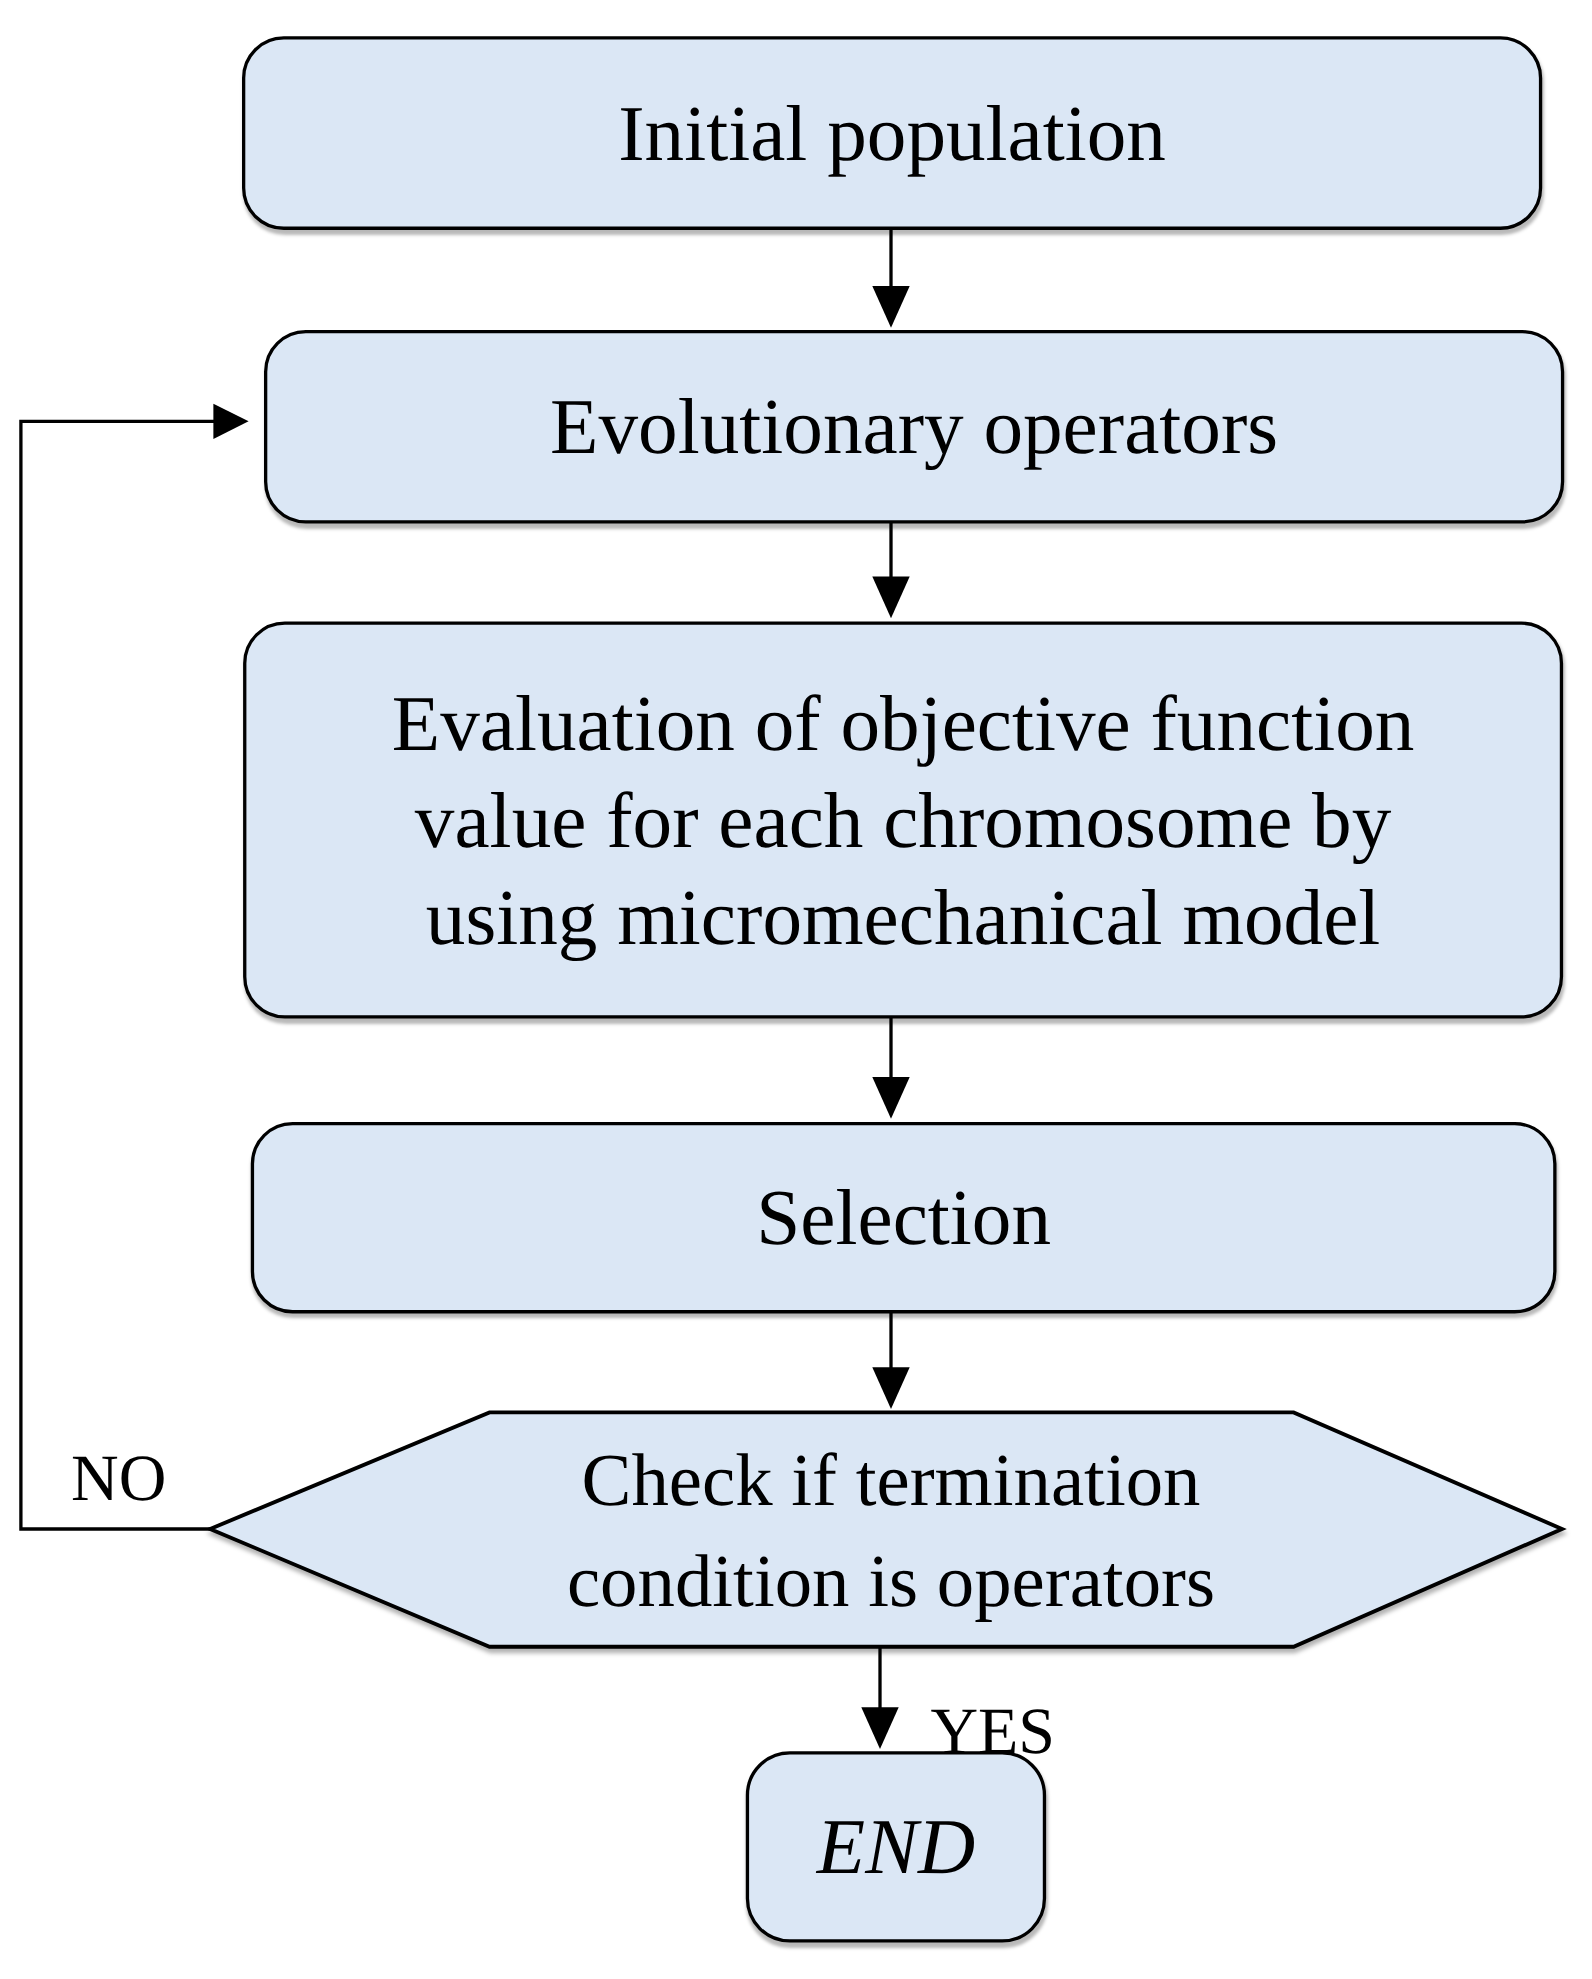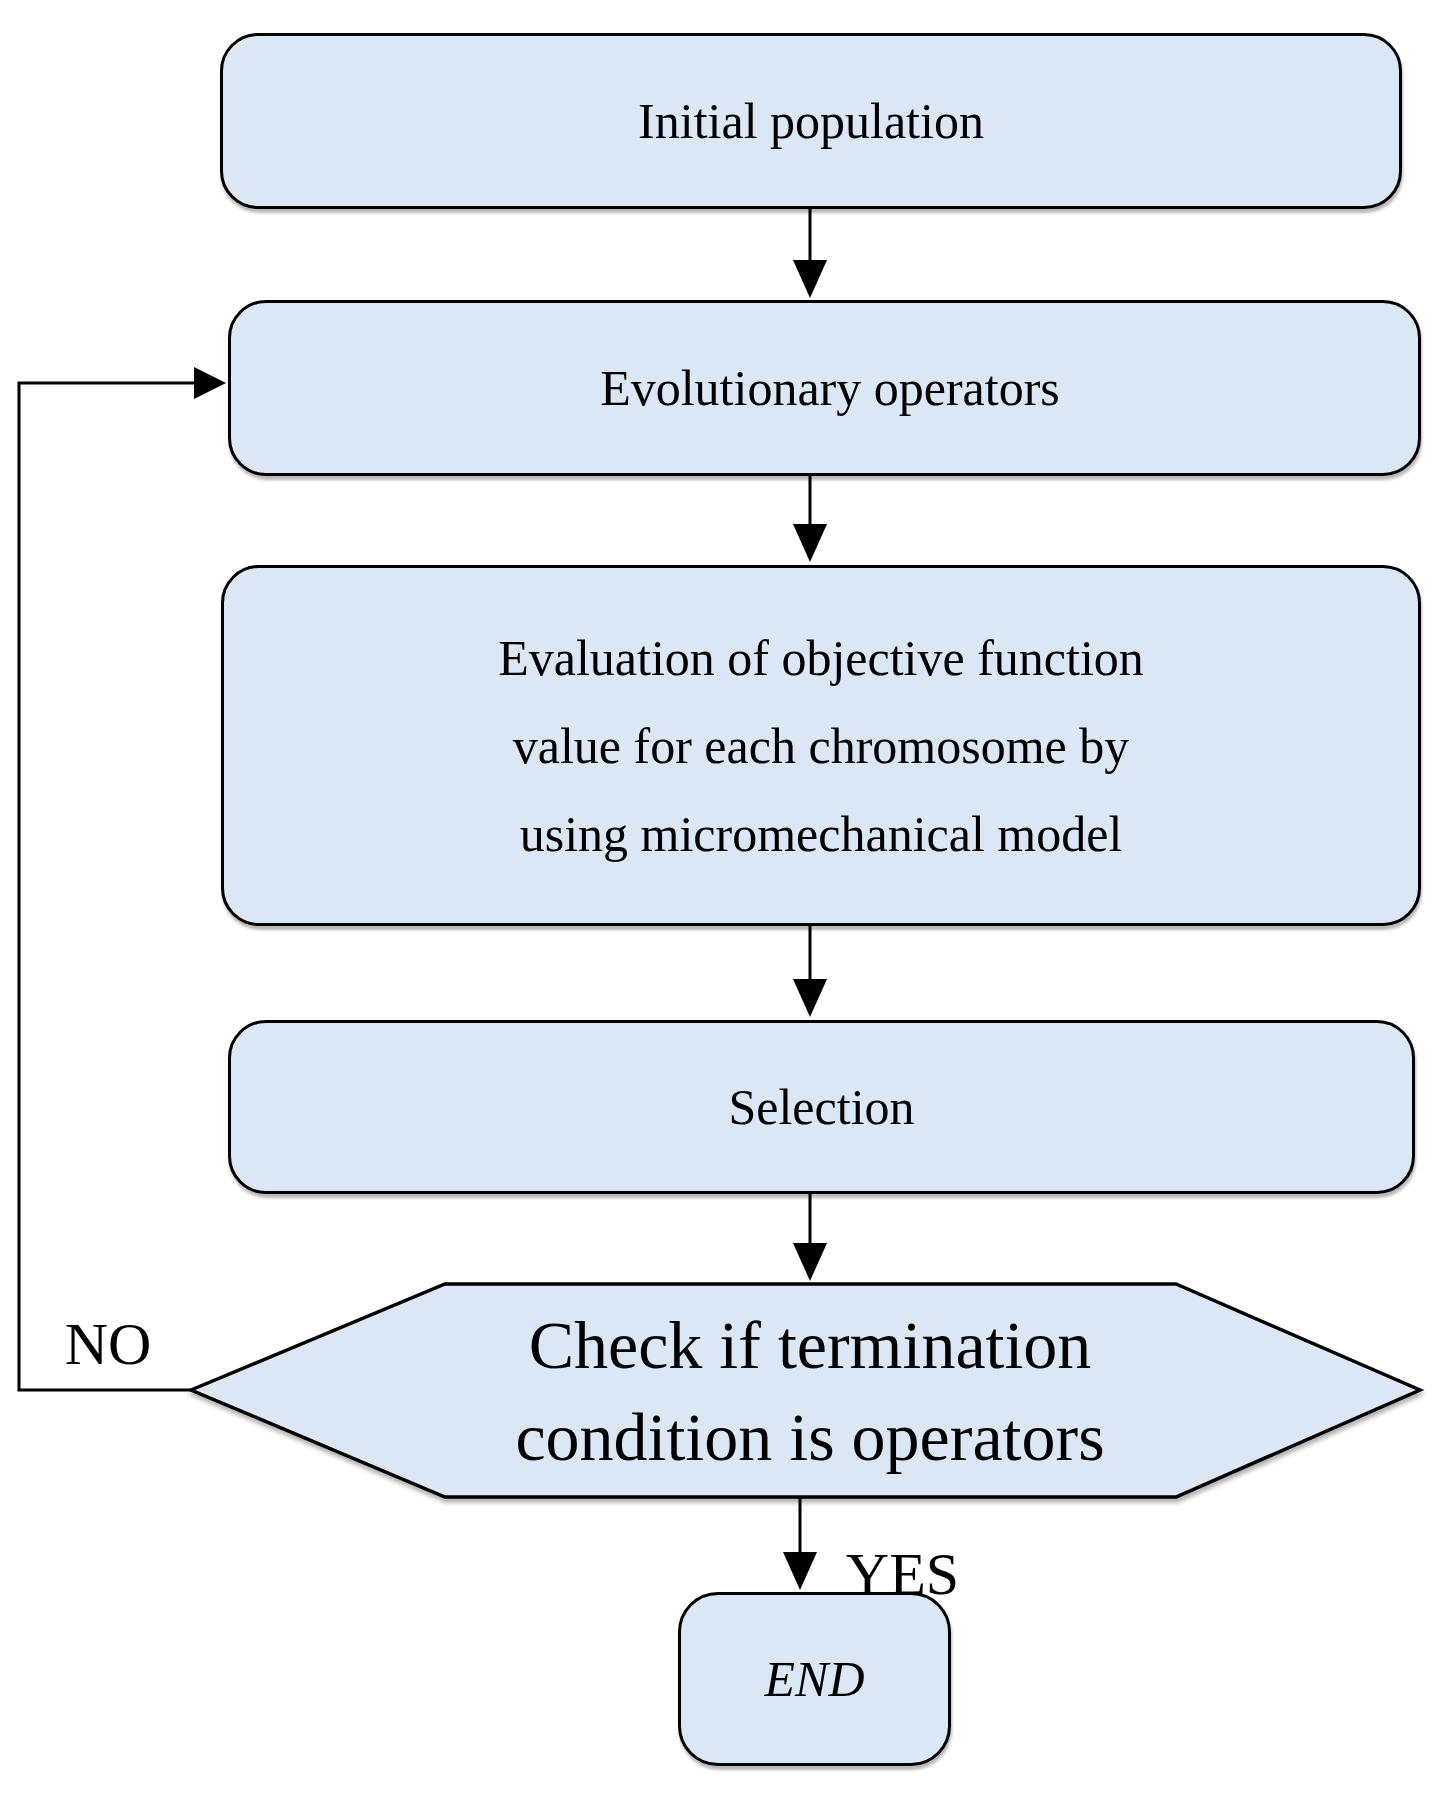--- a/index.html
+++ b/index.html
@@ -43,21 +43,21 @@
     z-index:2;
     background:var(--node-fill,#dbe7f5);
     border:3px solid var(--node-border,#000);
     border-radius:38px;
     box-shadow:1px 4px 3px rgba(0,0,0,0.28);
     display:flex;
     flex-direction:column;
     align-items:center;
     justify-content:center;
     text-align:center;
-    font-size:50px;
+    font-size:72px;
     line-height:88px;
   }
   .node .nline{white-space:nowrap;}
   .hexlabel{
     position:absolute;
     z-index:2;
     display:flex;
     flex-direction:column;
     align-items:center;
     justify-content:center;
@@ -70,21 +70,21 @@
   .edge-label{
     position:absolute;
     z-index:2;
     font-size:60px;
     line-height:64px;
     text-align:center;
     white-space:nowrap;
   }
   
   .box-initial     {left:220px; top:33px;   width:1176px; height:170px;}
-  .box-evolutionary{left:228px; top:300px;  width:1176px; height:170px;padding-left:11px;}
+  .box-evolutionary{left:240px; top:300px;  width:1176px; height:170px;}
   .box-evaluation  {left:221px; top:565px;  width:1194px; height:355px;}
   .box-selection   {left:228px; top:1020px; width:1181px; height:168px;}
   .box-end         {left:678px; top:1592px; width:267px;  height:168px; border-radius:40px;font-style:italic;}
   .hexlabel-pos    {left:350px; top:1292px; width:920px;  height:198px;}
   .label-no        {left:52px;  top:1312px; width:112px;}
   .label-yes       {left:845px; top:1514px; width:115px;margin-top:28px;}
 </style>
 </head>
 <body>
 

